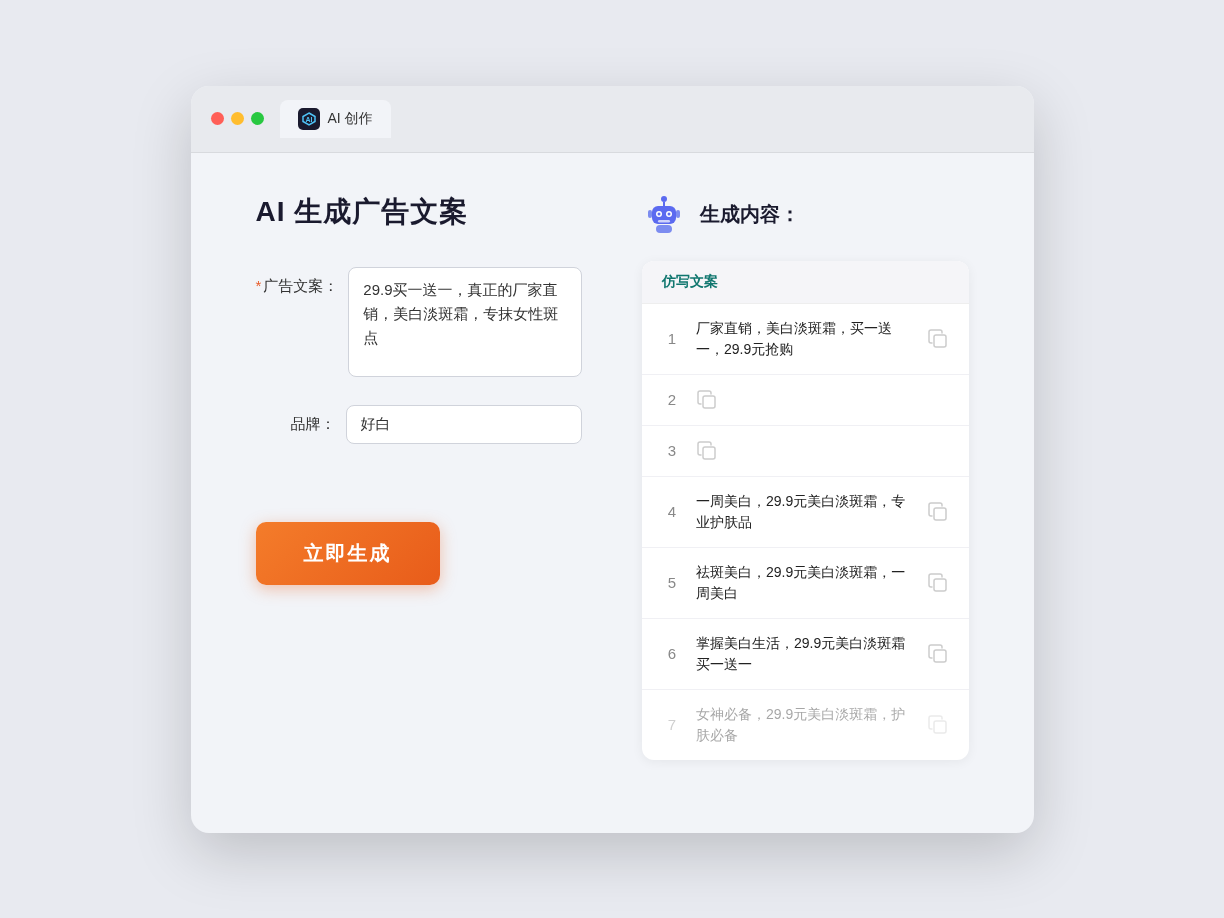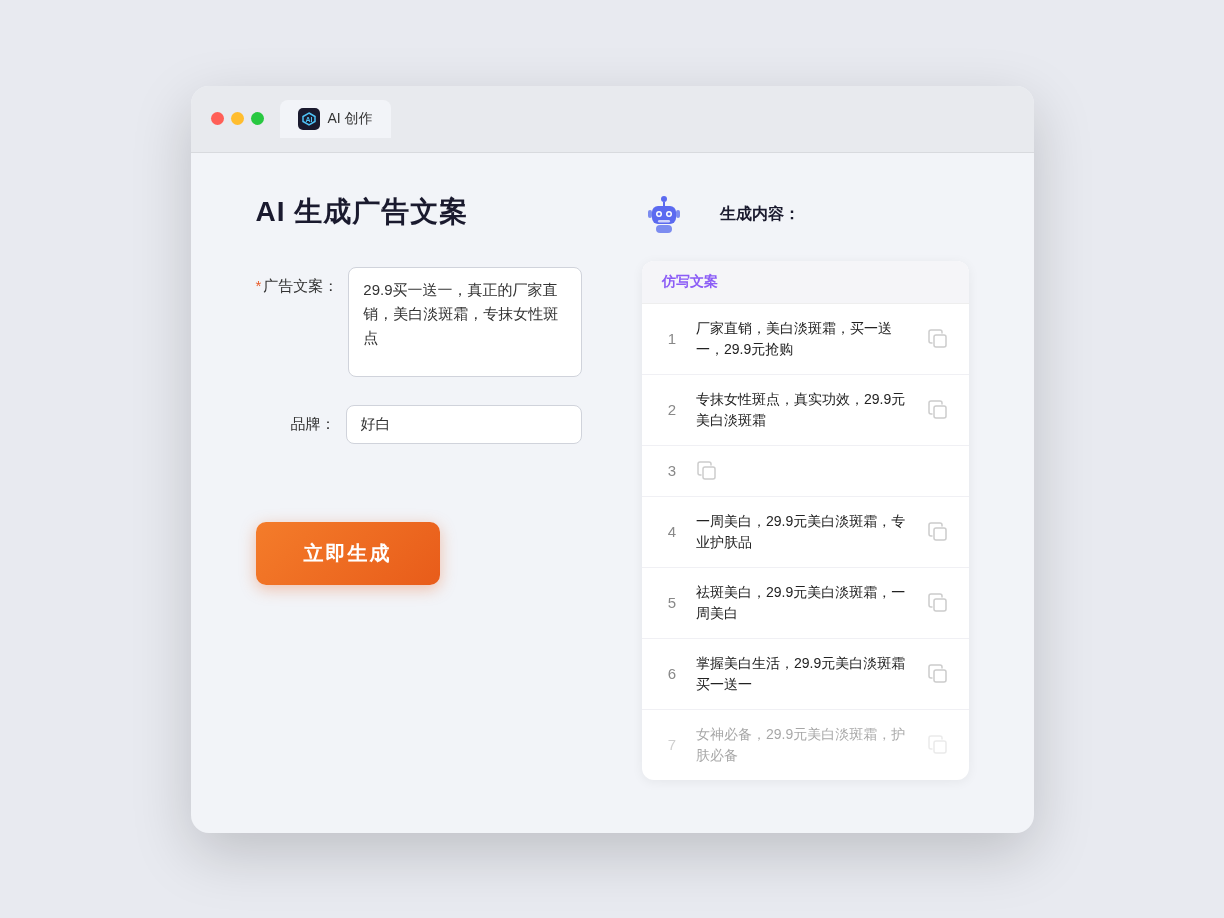--- a/index.html
+++ b/index.html
@@ -151,39 +151,38 @@
     }
 
     .result-header {
       display: flex;
       align-items: center;
       gap: 14px;
       margin-bottom: 24px;
     }
 
     .result-title {
-      font-size: 16px;
+      font-size: 20px;
       font-weight: 600;
       color: #1a1a2e;
-      margin-left: 20px;
     }
 
     .result-table {
       background: #fff;
       border-radius: 12px;
       overflow: hidden;
       box-shadow: 0 2px 12px rgba(0,0,0,0.06);
     }
 
     .table-header {
       background: #f5f5f8;
       padding: 12px 20px;
       font-size: 14px;
       font-weight: 600;
-      color: #8b5cf6;
+      color: #0f766e;
       border-bottom: 1px solid #eee;
     }
 
     .table-row {
       display: flex;
       align-items: center;
       padding: 14px 20px;
       border-bottom: 1px solid #f0f0f4;
       gap: 14px;
     }
@@ -303,21 +302,20 @@
             <div class="table-row">
       <span class="row-num">1</span>
       <span class="row-text">厂家直销，美白淡斑霜，买一送一，29.9元抢购</span>
       <svg class="copy-icon" viewBox="0 0 22 22" fill="none" xmlns="http://www.w3.org/2000/svg">
         <rect x="7" y="7" width="12" height="12" rx="2" stroke="#ccc" stroke-width="1.5"></rect>
         <path d="M5 15H4C2.9 15 2 14.1 2 13V4C2 2.9 2.9 2 4 2H13C14.1 2 15 2.9 15 4V5" stroke="#ccc" stroke-width="1.5" stroke-linecap="round"></path>
       </svg>
     </div>
             <div class="table-row">
       <span class="row-num">2</span>
-      <span class="row-text">专抹女性斑点，真实功效，29.9元美白淡斑霜</span>
       <svg class="copy-icon" viewBox="0 0 22 22" fill="none" xmlns="http://www.w3.org/2000/svg">
         <rect x="7" y="7" width="12" height="12" rx="2" stroke="#ccc" stroke-width="1.5"></rect>
         <path d="M5 15H4C2.9 15 2 14.1 2 13V4C2 2.9 2.9 2 4 2H13C14.1 2 15 2.9 15 4V5" stroke="#ccc" stroke-width="1.5" stroke-linecap="round"></path>
       </svg>
     </div>
             <div class="table-row">
       <span class="row-num">3</span>
       <svg class="copy-icon" viewBox="0 0 22 22" fill="none" xmlns="http://www.w3.org/2000/svg">
         <rect x="7" y="7" width="12" height="12" rx="2" stroke="#ccc" stroke-width="1.5"></rect>
         <path d="M5 15H4C2.9 15 2 14.1 2 13V4C2 2.9 2.9 2 4 2H13C14.1 2 15 2.9 15 4V5" stroke="#ccc" stroke-width="1.5" stroke-linecap="round"></path>

